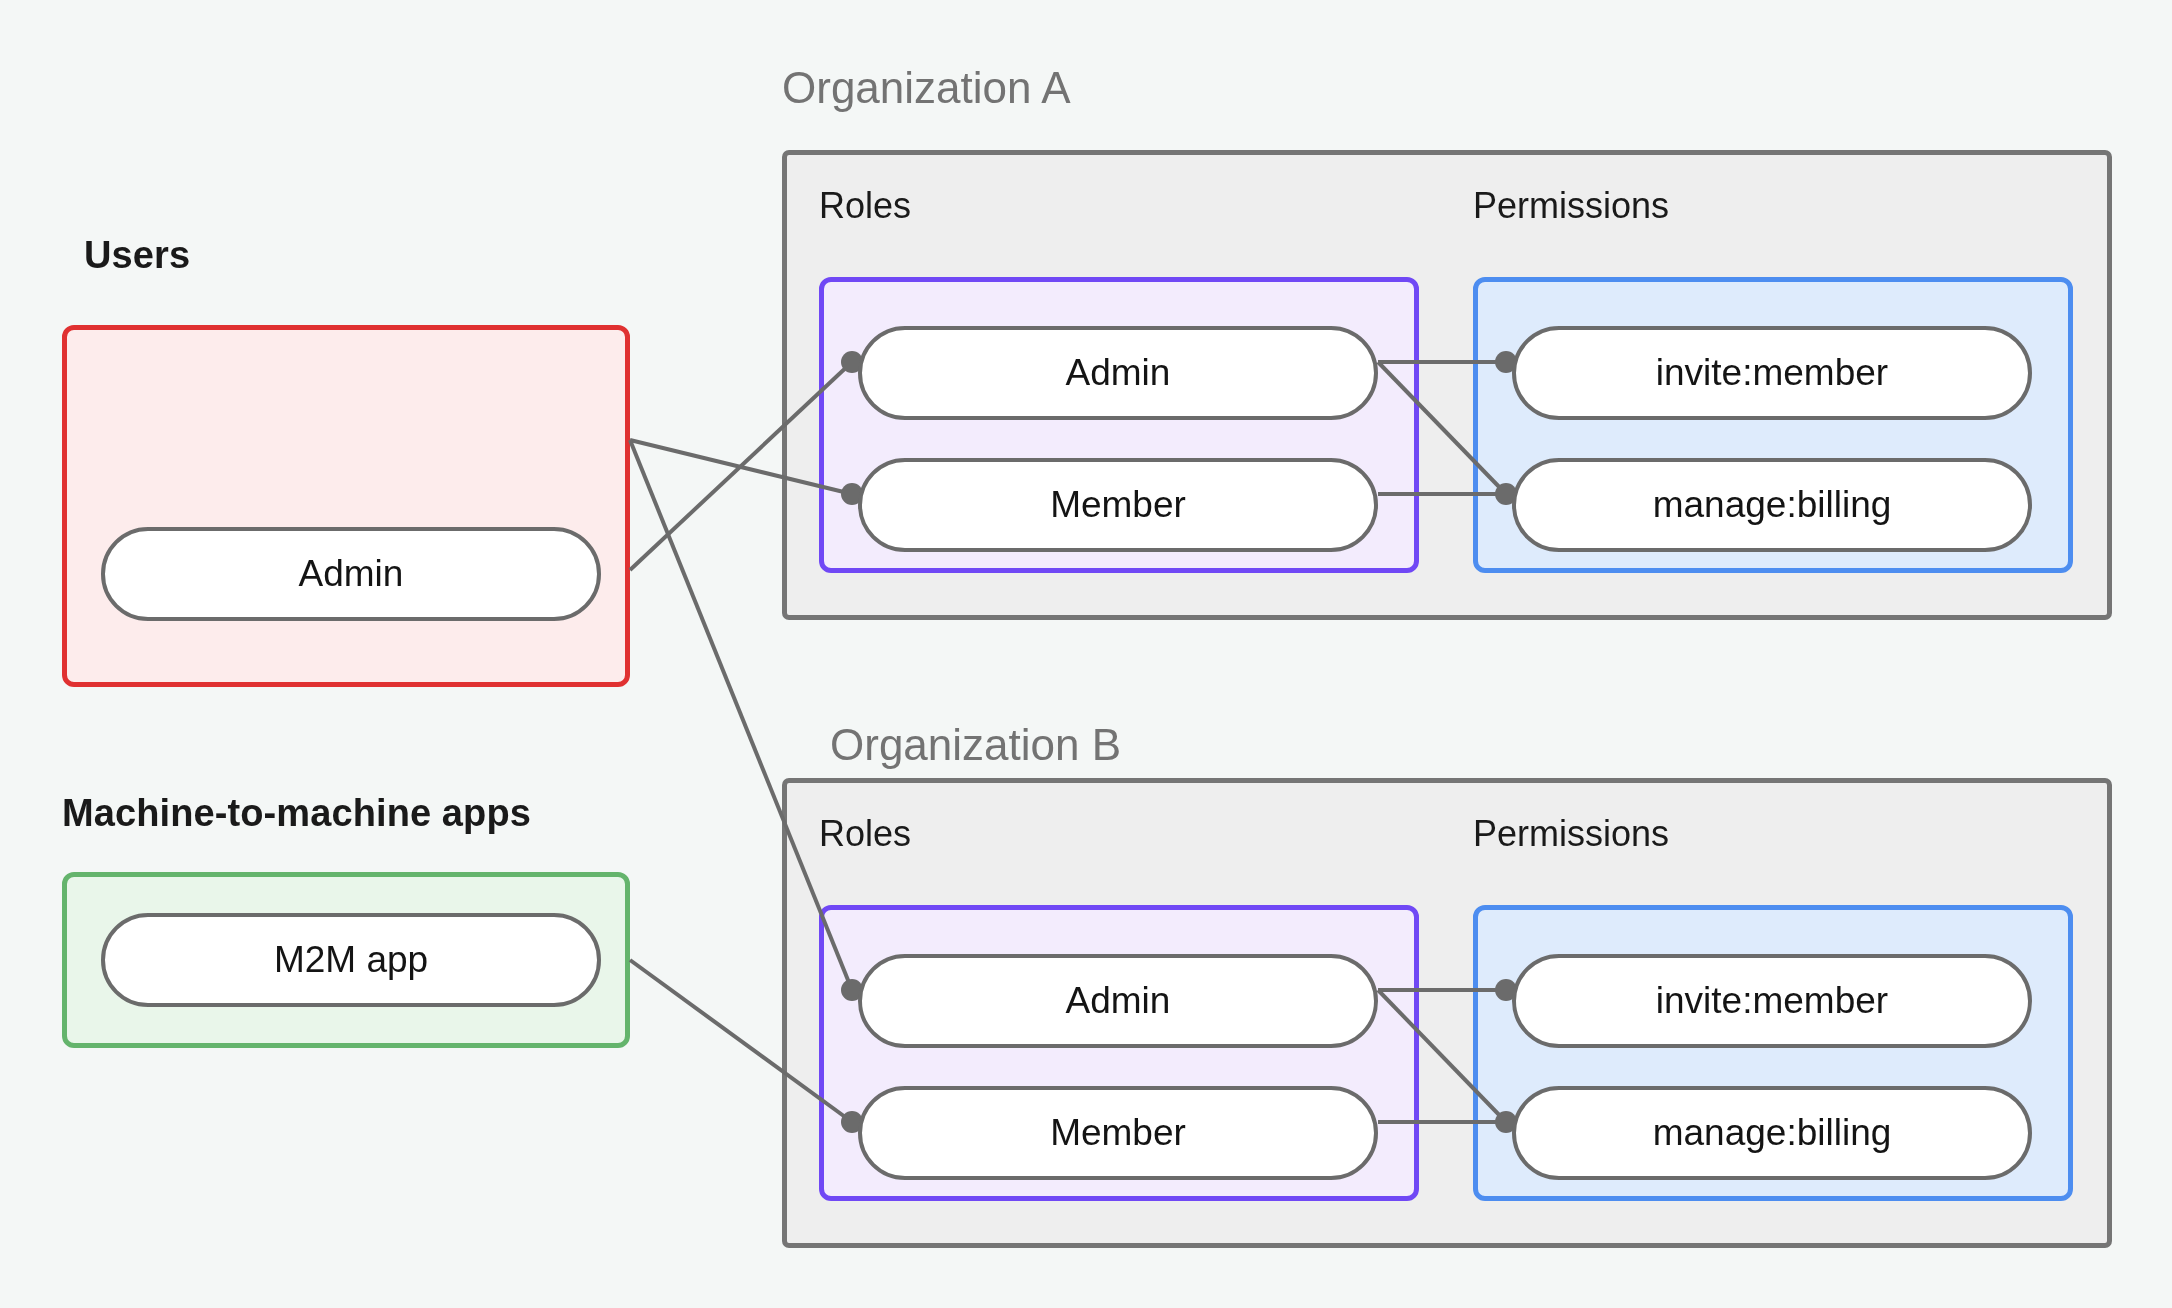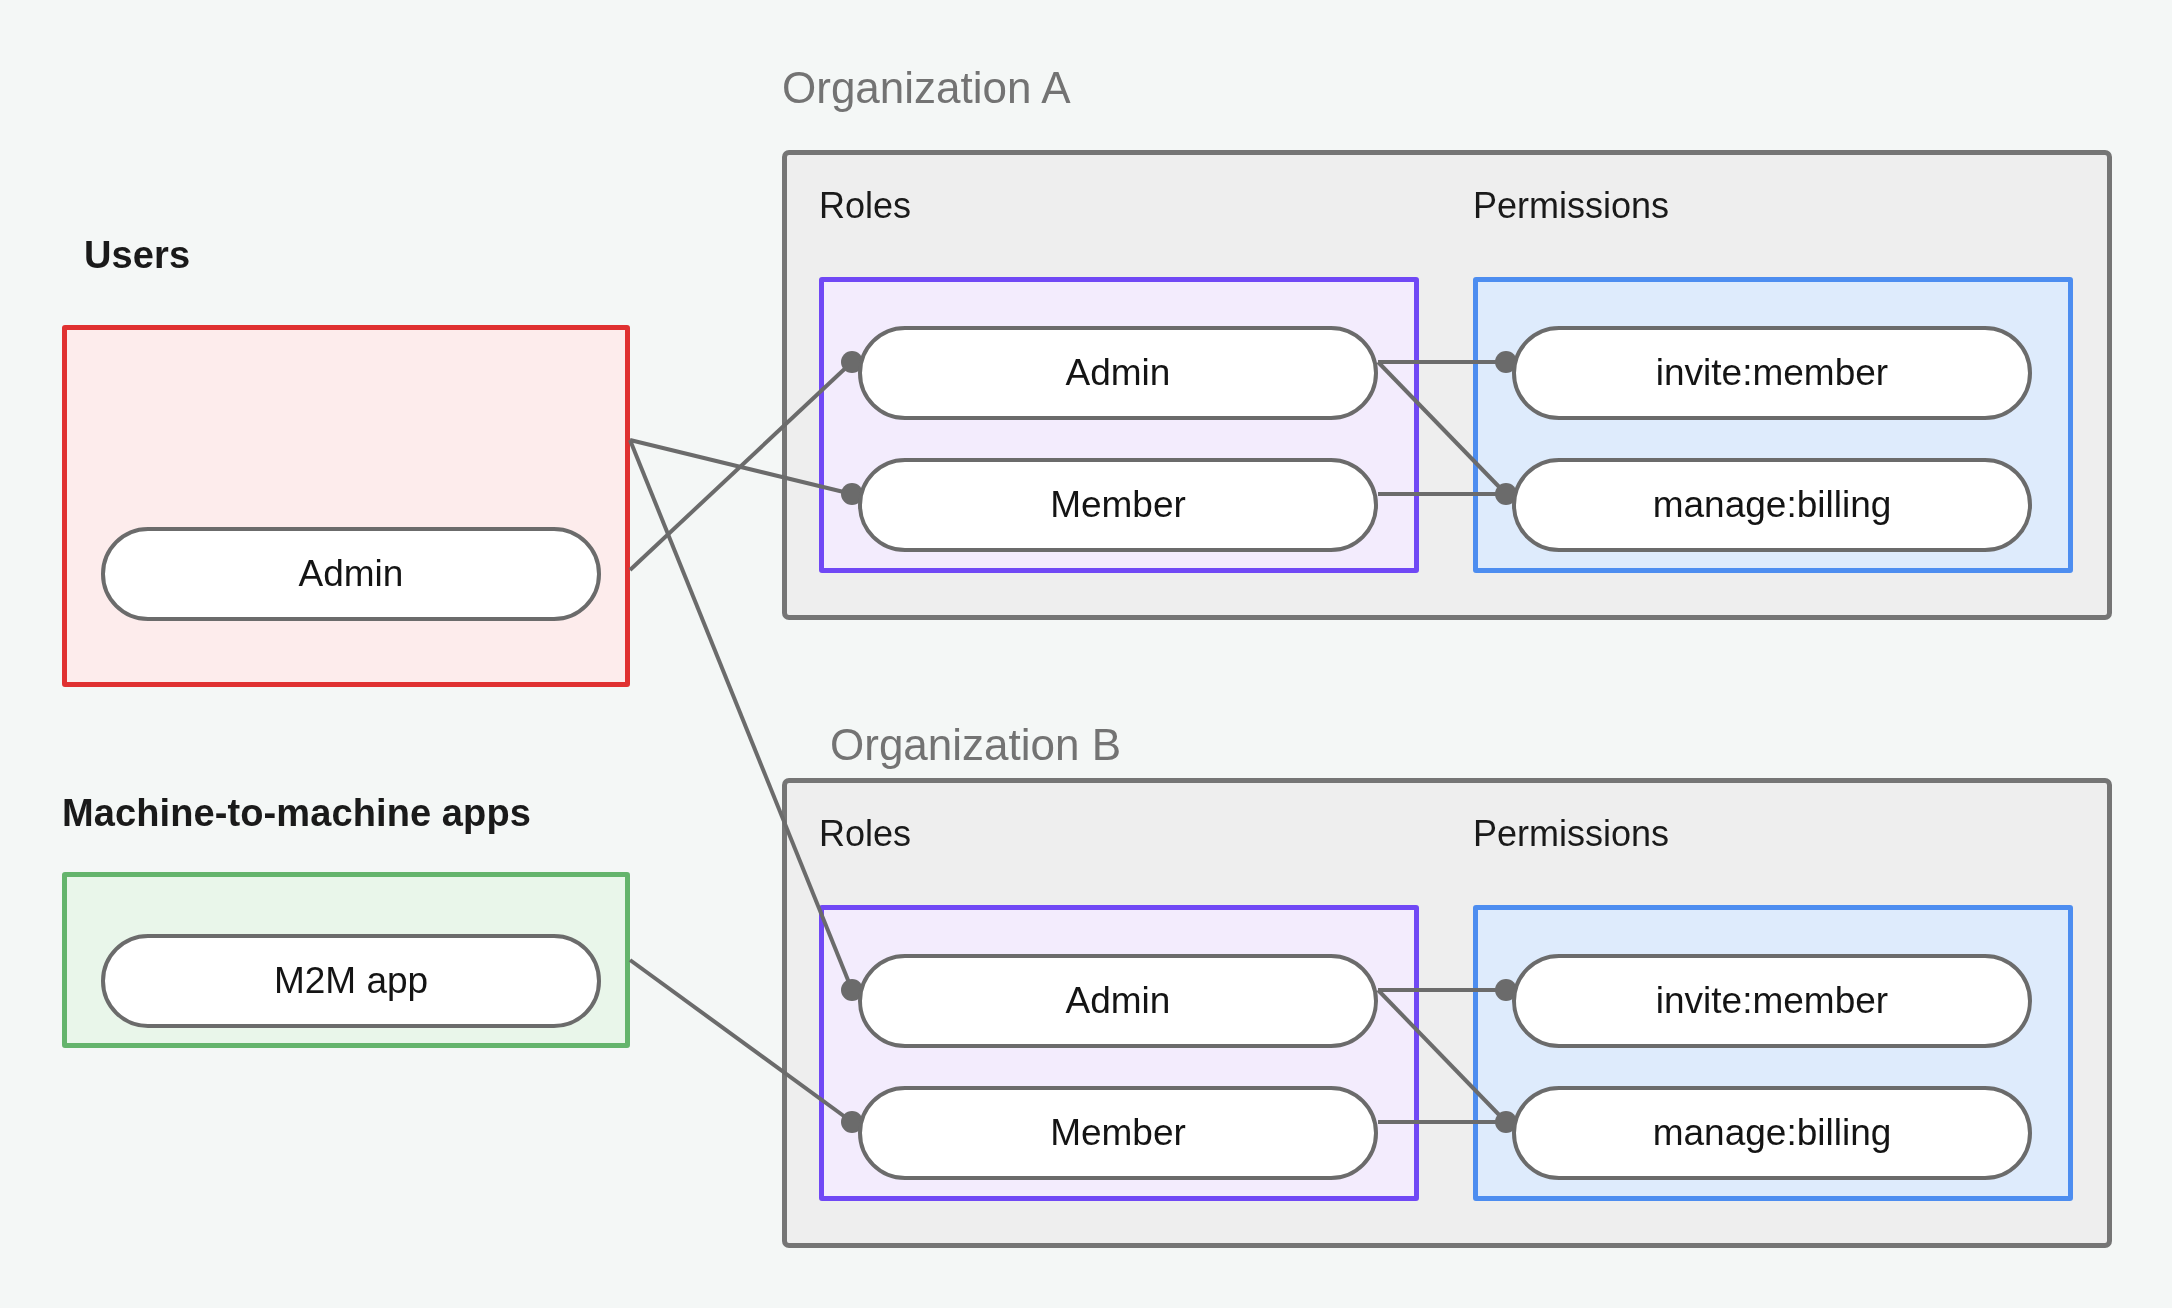--- a/index.html
+++ b/index.html
@@ -35,21 +35,21 @@
     position: absolute;
     font-size: 36px;
     font-weight: 400;
     color: #1a1a1a;
     white-space: nowrap;
   }
   
   .box {
     position: absolute;
     box-sizing: border-box;
-    border-radius: 3px;
+    border-radius: 12px;
   }
   .box-users      { border: 5px solid #e03131; background: #fdecec; }
   .box-m2m        { border: 5px solid #64b46c; background: #e9f6ea; }
   .box-org        { border: 5px solid #757575; background: #eeeeee; border-radius: 7px; }
   .box-roles      { border: 5px solid #7048f5; background: #f3ecfd; }
   .box-perms      { border: 5px solid #4d8df0; background: #deebfc; }
 
   
   .pill {
     position: absolute;
@@ -115,21 +115,21 @@
 
   <div class="grp-label" style="left:62px; top:234px;margin-left:22px;">Users</div>
 
   <div class="box box-users" style="left:62px; top:325px; width:568px; height:362px;">
     <div class="pill" style="left:34px; top:197px; width:500px; height:94px;">Admin</div>
   </div>
 
   <div class="grp-label" style="left:62px; top:792px;">Machine-to-machine apps</div>
 
   <div class="box box-m2m" style="left:62px; top:872px; width:568px; height:176px;">
-    <div class="pill" style="left:34px; top:36px; width:500px; height:94px;margin-top:21px;">M2M app</div>
+    <div class="pill" style="left:34px; top:36px; width:500px; height:94px;">M2M app</div>
   </div>
 
   <div class="org-label" style="left:782px; top:63px;">Organization A</div>
 
   <div class="box box-org" style="left:782px; top:150px; width:1330px; height:470px;">
 
     <div class="sub-label" style="left:32px; top:30px;">Roles</div>
     <div class="sub-label" style="left:686px; top:30px;">Permissions</div>
 
     <div class="box box-roles" style="left:32px; top:122px; width:600px; height:296px;">

